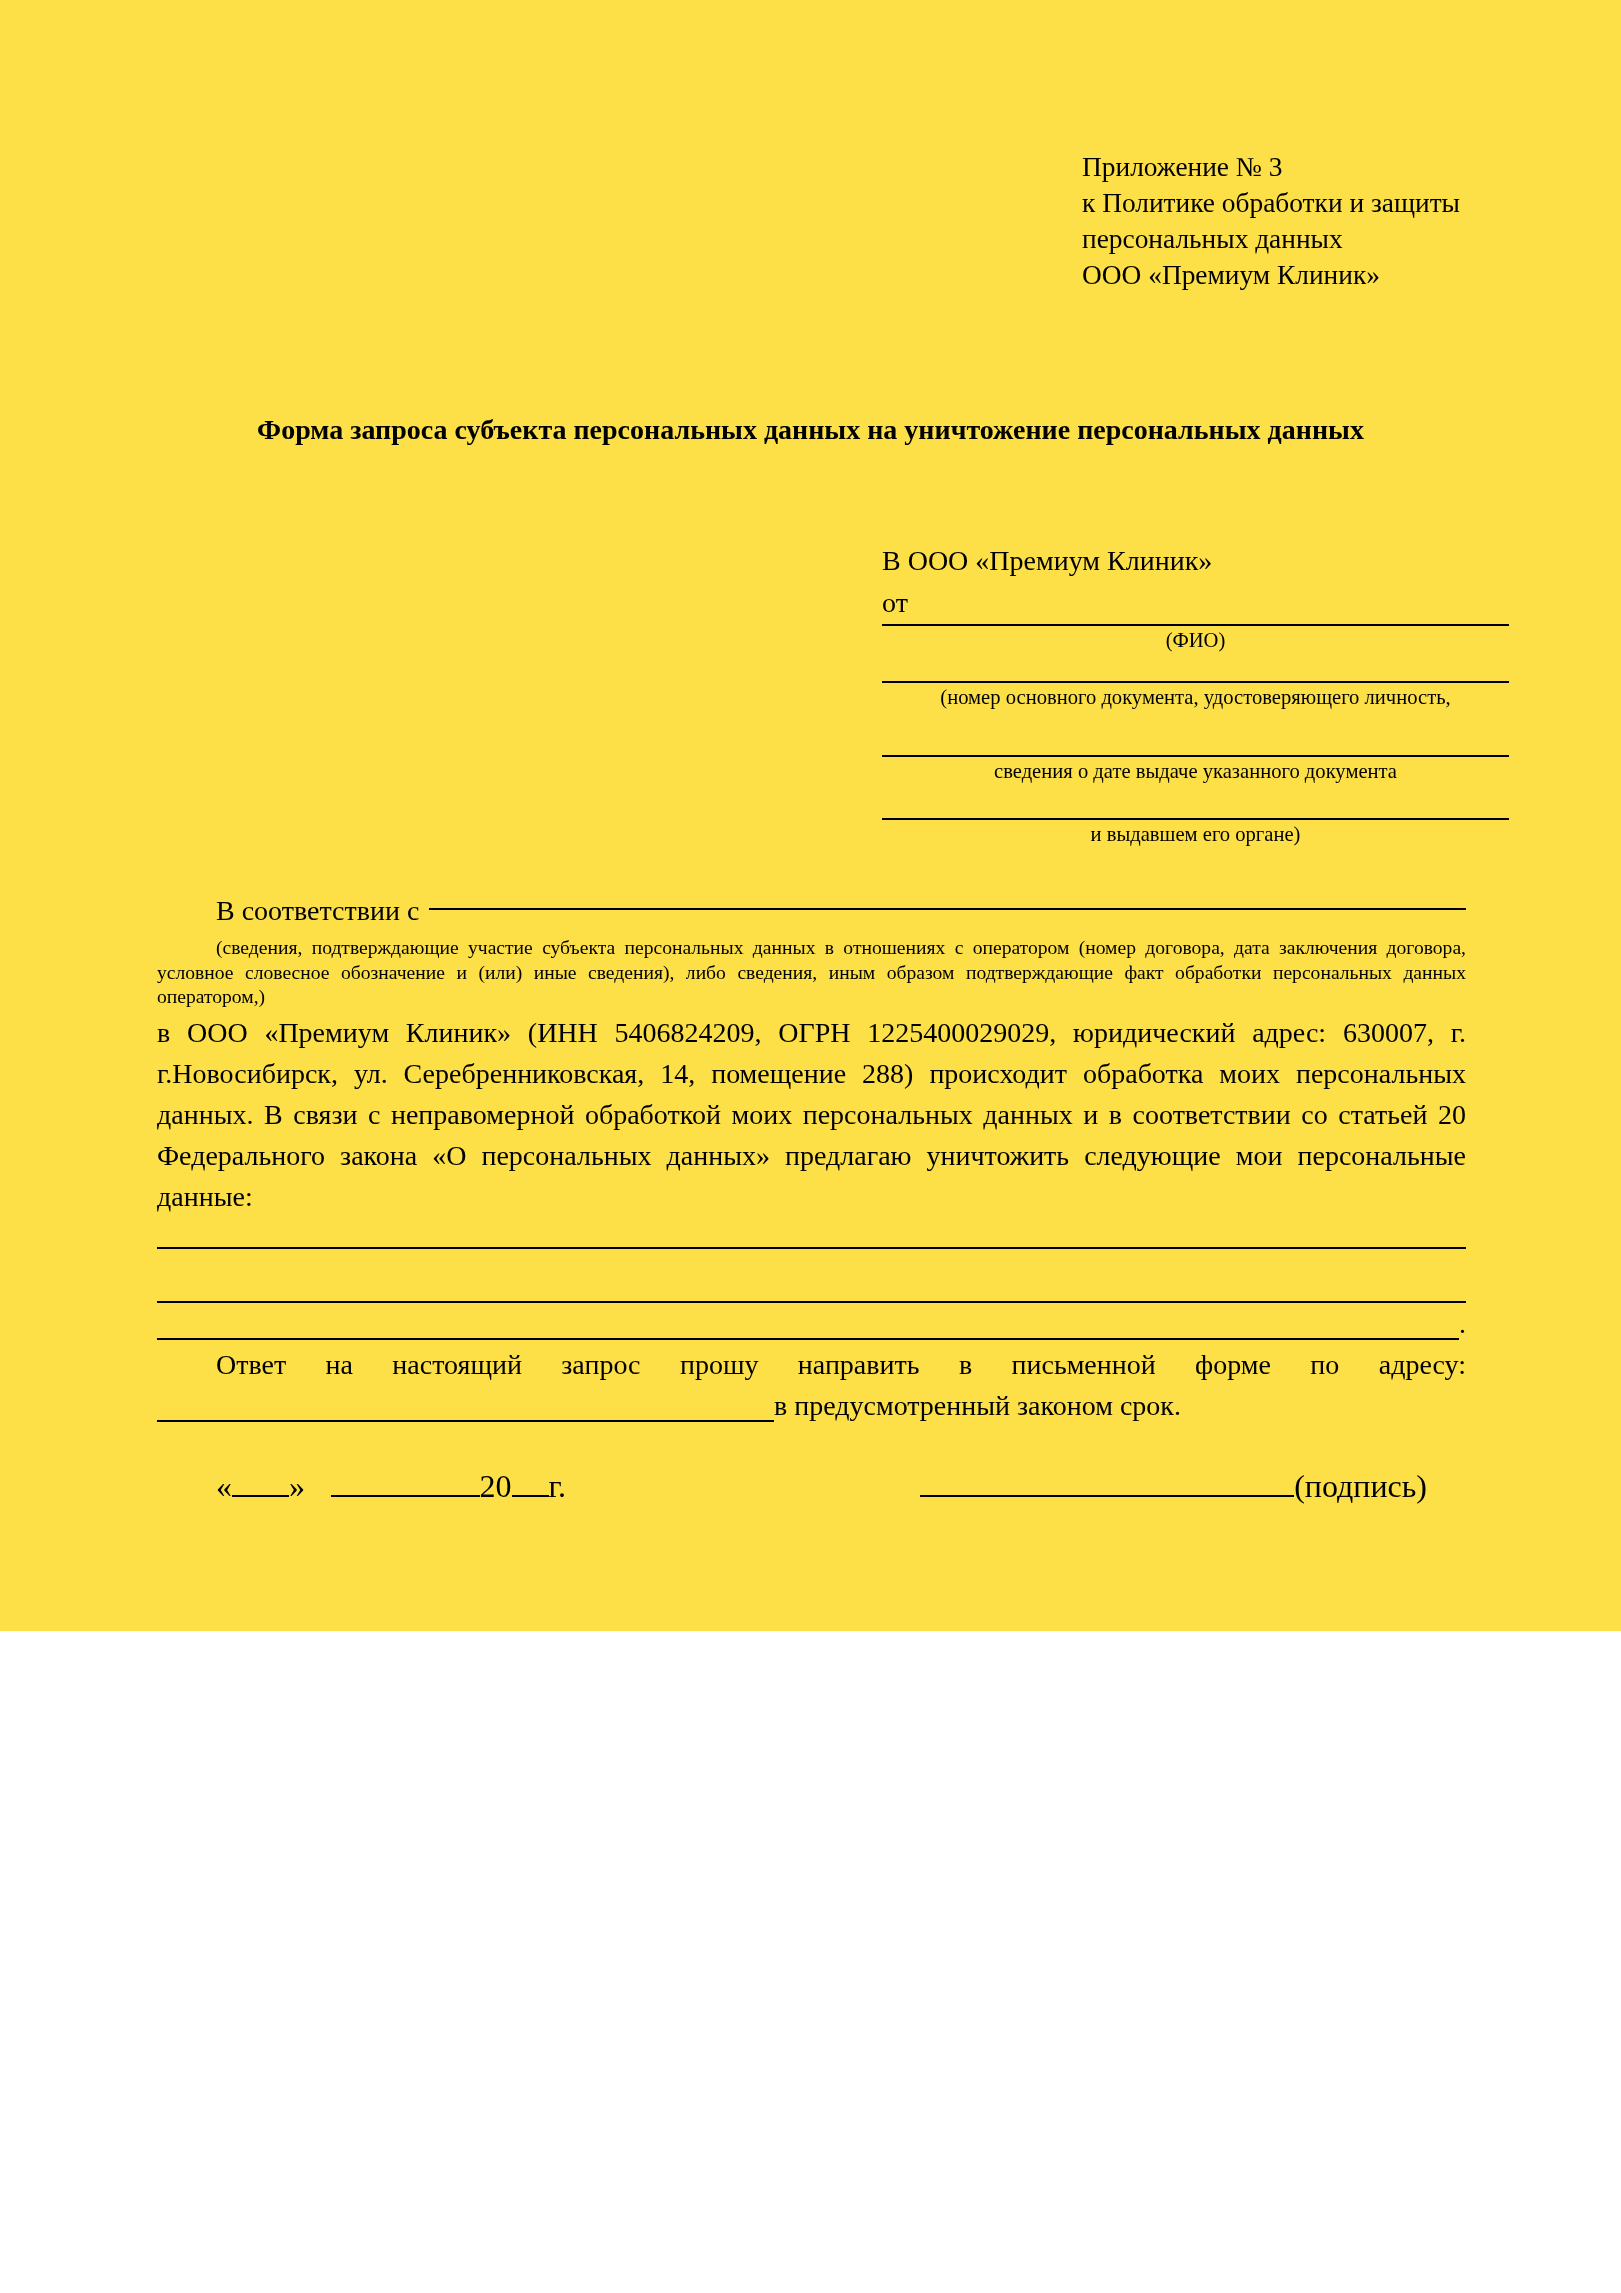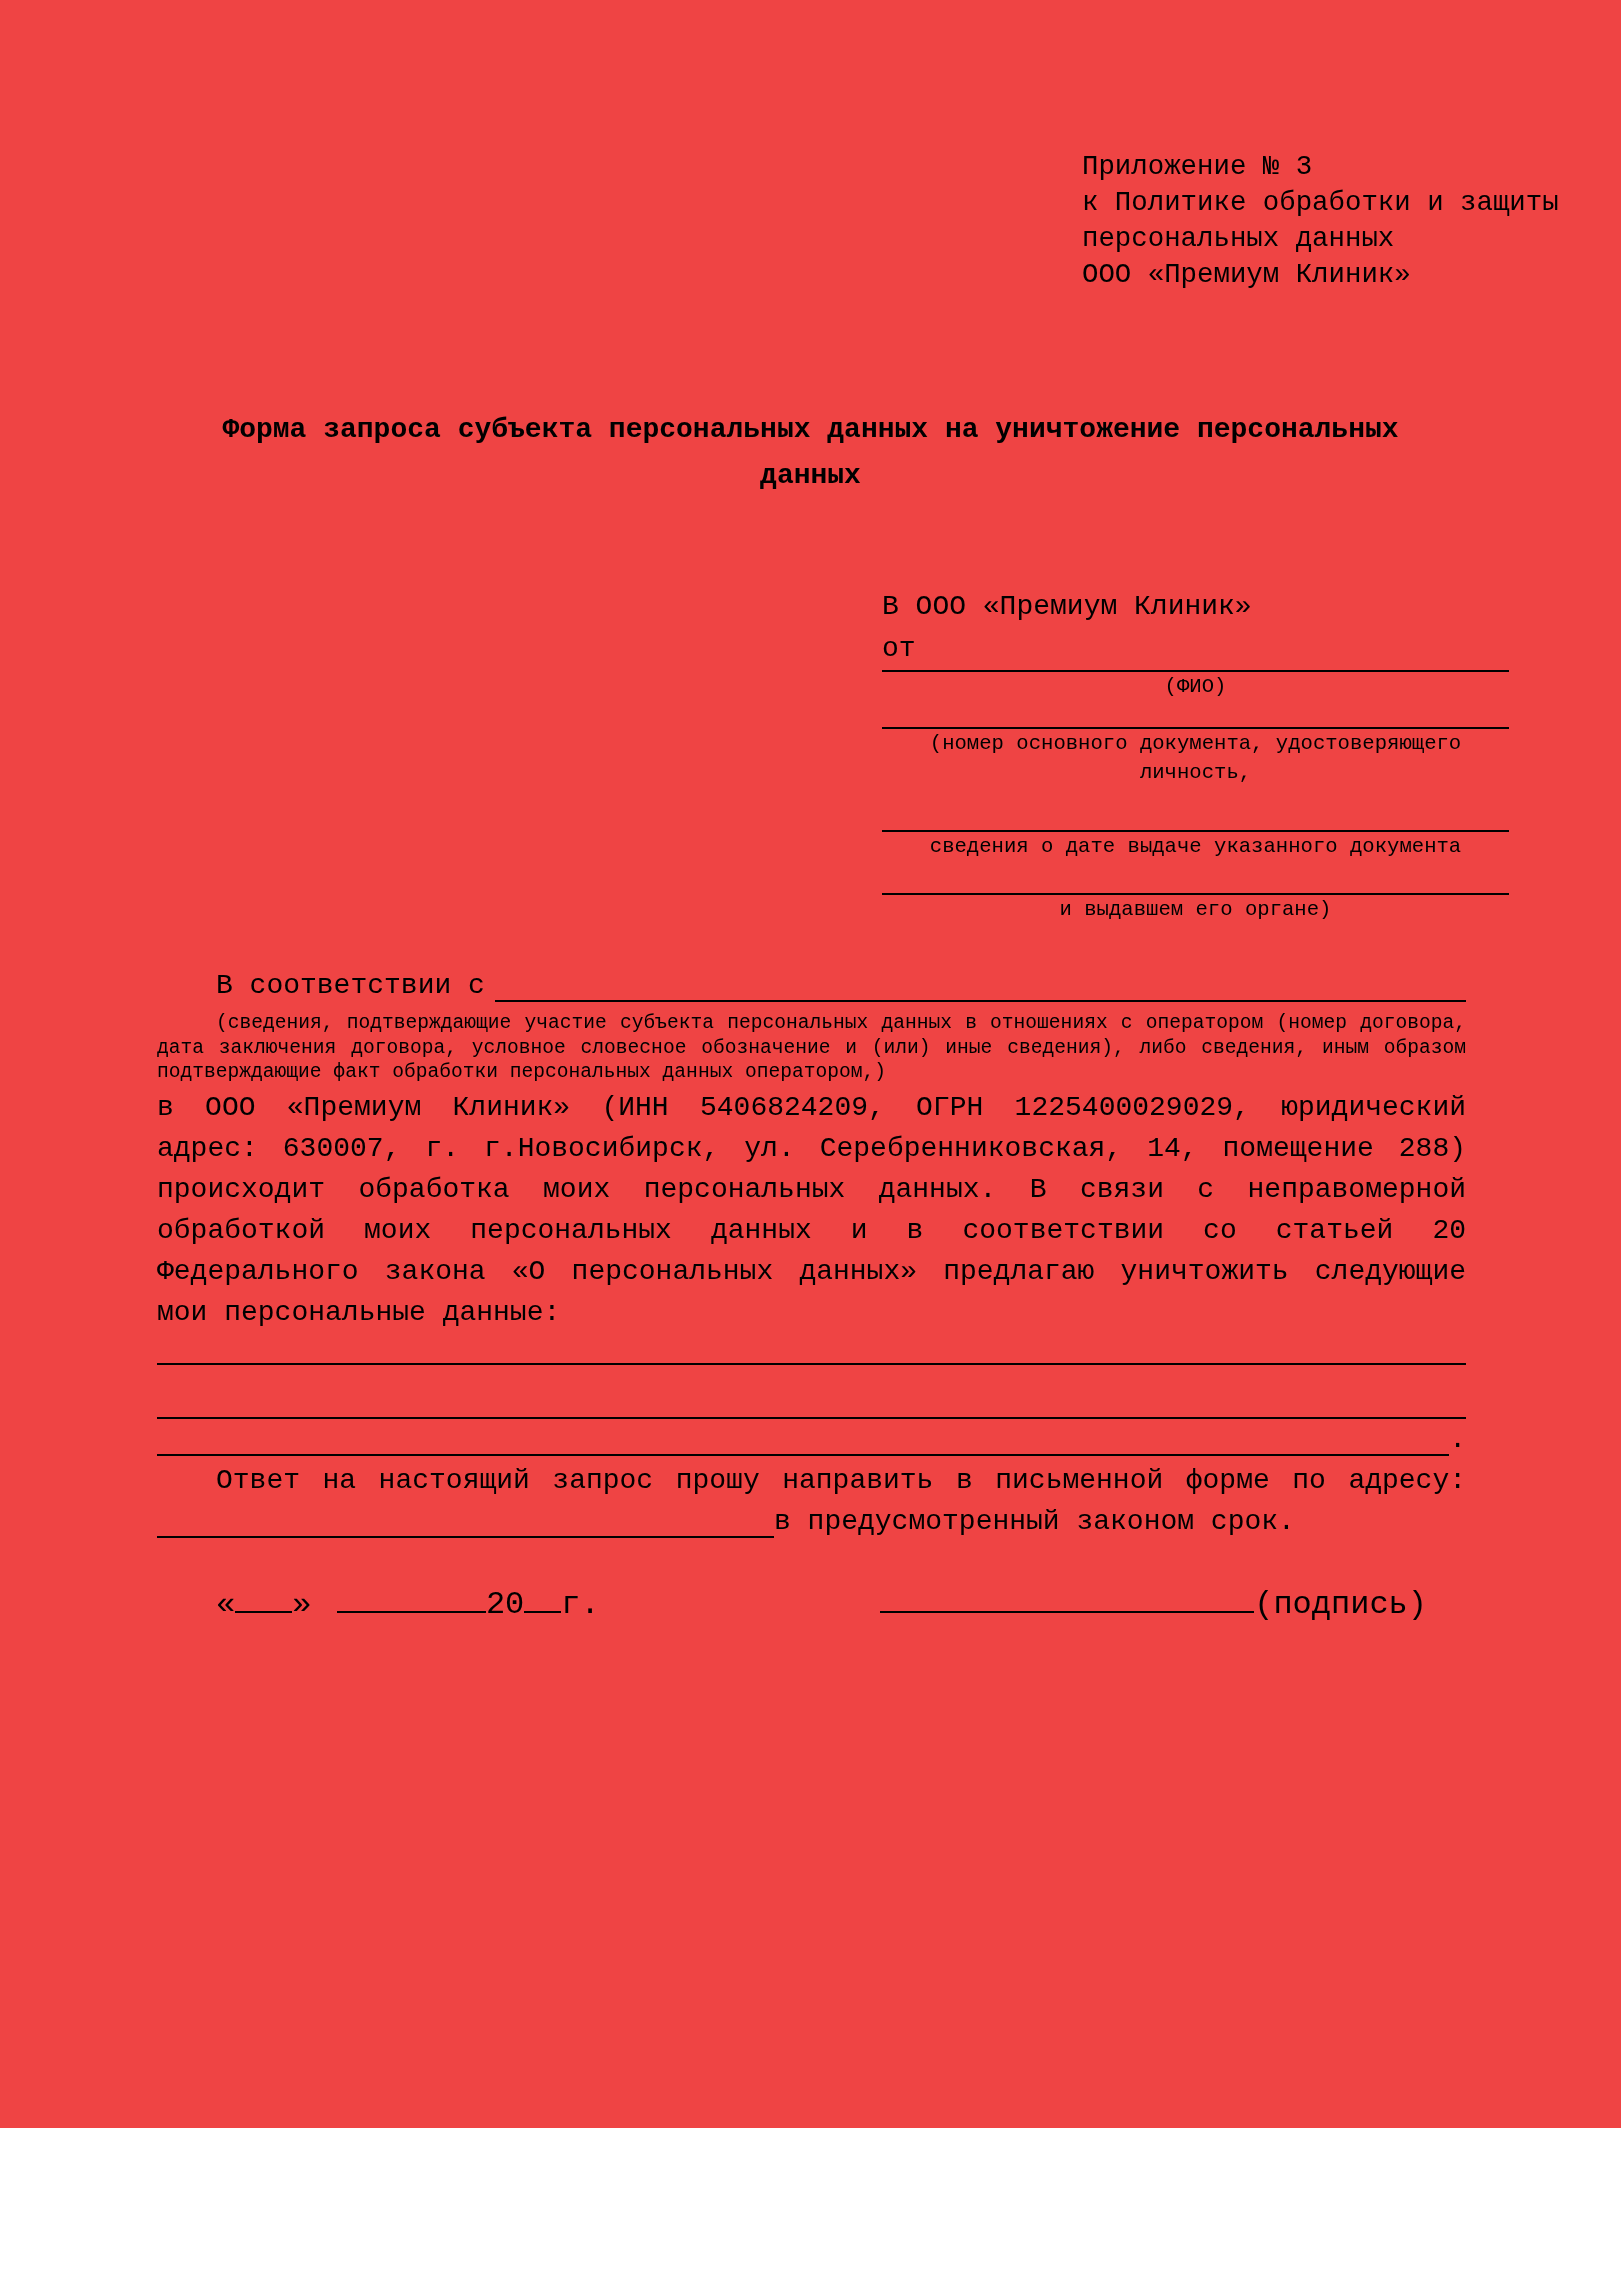--- a/index.html
+++ b/index.html
@@ -1,21 +1,21 @@
 <!DOCTYPE html>
 <html><head>
 <meta charset="utf-8">
 <style>
   html,body { margin:0; padding:0; background:#ffffff; }
   .page {
     position:relative;
-    width:1621px; height:2128px;
-    background:#ef4444;
+    width:1621px; height:1631px;
+    background:#fde047;
     color:#000000;
-    font-family:Liberation Mono, monospace;
+    font-family:Liberation Serif, serif;
     overflow:hidden;
   }
   
   .appendix {
     margin:149px 0 0 1082px;
     font-size:27.4px; line-height:36px;
   }
   
   .title {
     max-width:1215px;
@@ -38,21 +38,21 @@
   .addr-line3 { margin-top:43px; }
   .addr-line4 { margin-top:32px; }
   .addr-caption {
     font-size:20.6px; line-height:29px;
     text-align:center;
   }
   
   .content { margin:0 155px 0 157px; }
   .row { display:flex; font-size:28px; line-height:41px; }
   .fill { flex:1; border-bottom:2.9px solid #000; margin-bottom:3.9px; }
-  .accordance { margin-top:41px; padding-left:59px; }
+  .accordance { margin-top:41px; padding-left:59px;align-items:center; }
   .acc-label { white-space:pre; padding-right:9.8px; }
   .note {
     margin:4.9px 0 0;
     font-size:19.6px; line-height:24.5px;
     text-align:justify;
     text-indent:59px;
   }
   .main {
     margin:2px 0 0;
     font-size:28px; line-height:41px;

